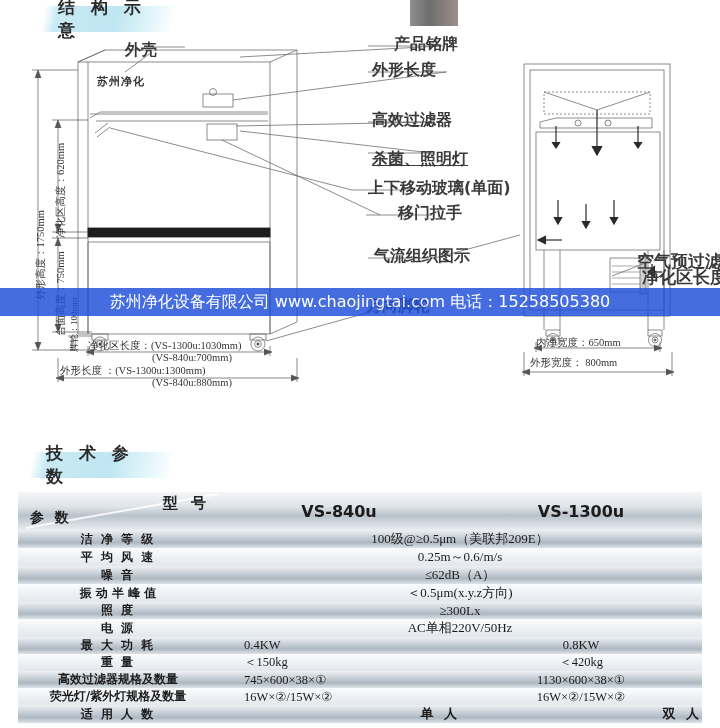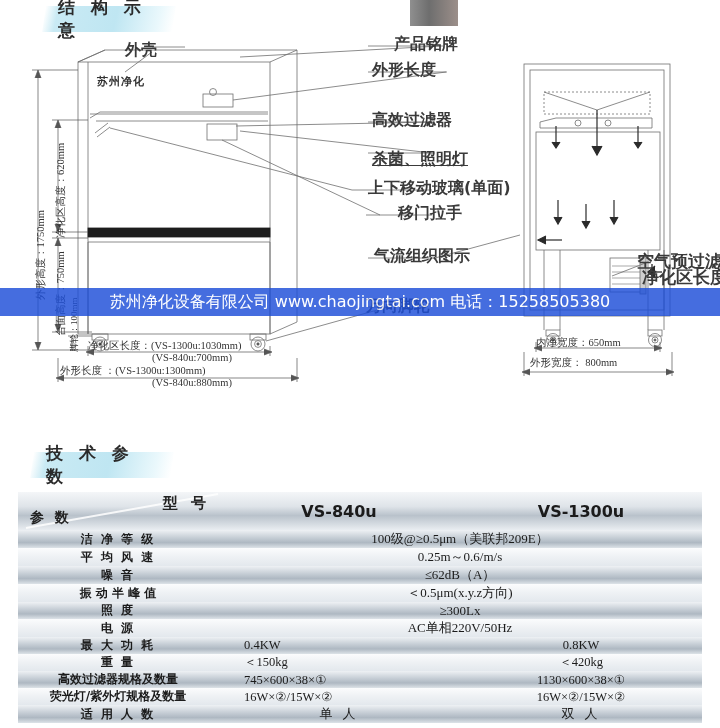--- a/index.html
+++ b/index.html
@@ -173,23 +173,24 @@
   }
   td.val {
     width: 242px;
     text-align: center;
     font-size: 12.5px;
     color: #1b1b1b;
   }
   td.val.left-ish { text-align: left; padding-left: 26px; }
   td.val.big {
     font-family: "DejaVu Sans", "Liberation Sans", sans-serif;
-    font-weight: normal;
+    font-weight: bold;
     font-size: 13px;
     letter-spacing: 3px;
+    text-align: right;
   }
   .note {
     margin-top: 4px;
     text-align: right;
     padding-right: 2px;
     font-family: "DejaVu Sans", "Liberation Sans", sans-serif;
     font-size: 11.5px;
     font-weight: bold;
     color: #1b1b1b;
   }

